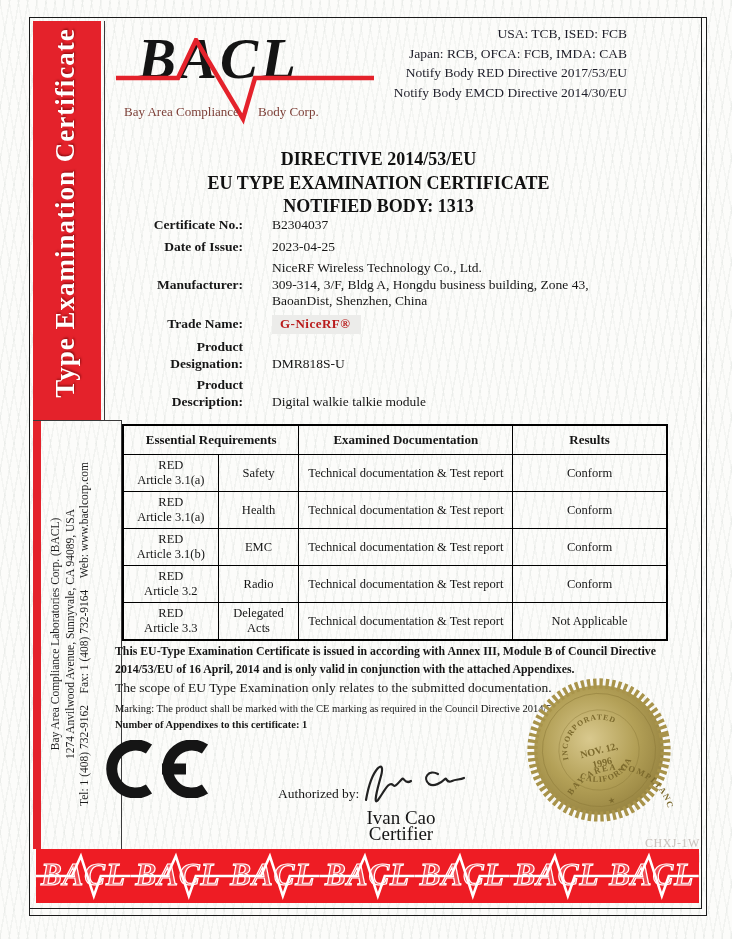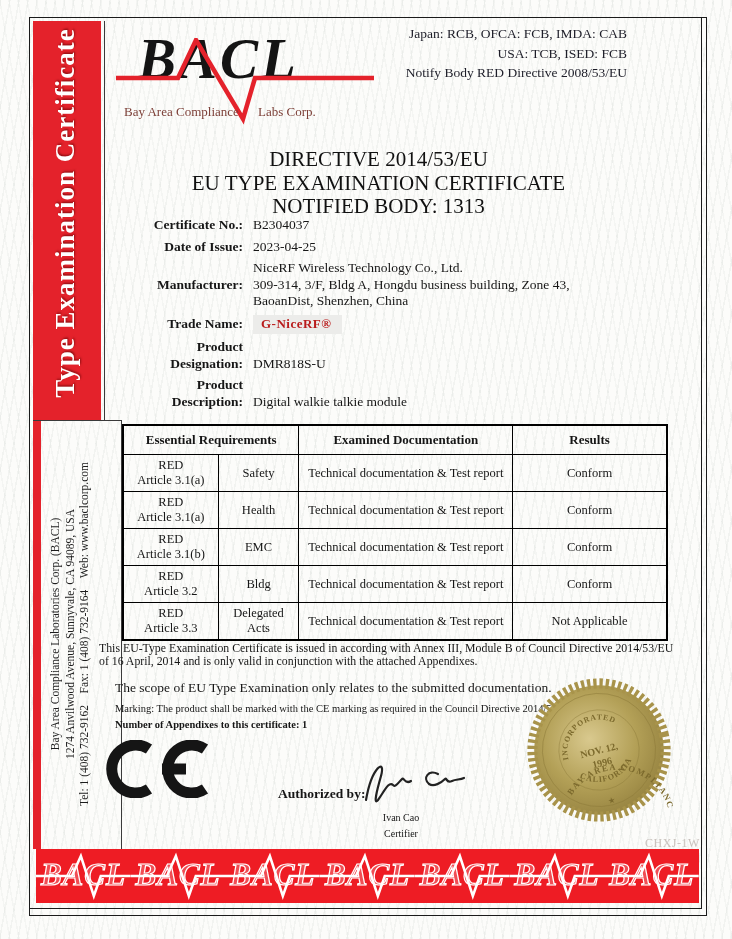--- a/index.html
+++ b/index.html
@@ -30,46 +30,46 @@
   .logo{left:116px;top:38px;width:258px;height:94px;}
   .logo-word{left:22px;top:-12px;font-size:57px;font-weight:bold;font-style:italic;
     letter-spacing:3px;color:#141414;font-family:"Liberation Serif",serif;}
   .logo-sub{font-size:13px;color:#7d4038;top:66px;}
   .logo-sub-left{left:8px;}
   .logo-sub-right{left:142px;}
   
   .accred{right:105px;top:24px;text-align:right;font-size:13.5px;line-height:19.5px;color:#1d1d28;}
   
   .title-block{left:115px;top:148px;width:527px;text-align:center;
-    font-size:21px;font-weight:normal;line-height:23.5px;color:#111;}
+    font-size:18px;font-weight:bold;line-height:23.5px;color:#111;}
   
   .details{left:115px;top:217px;width:570px;font-size:13.5px;}
   .drow{display:flex;margin-bottom:5px;}
   .dlabel{width:128px;text-align:right;font-weight:bold;flex:none;line-height:16.5px;}
-  .dvalue{margin-left:10px;line-height:16.5px;}
+  .dvalue{margin-left:29px;line-height:16.5px;}
   .drow.align-end{align-items:flex-end;}
   .drow.align-center{align-items:center;}
   .tradename-box{display:inline-block;background:#ececea;color:#b91c1c;font-weight:bold;
     padding:1px 10px 2px 8px;font-size:13px;letter-spacing:0.5px;}
   
   table.req{position:absolute;left:122px;top:424px;width:546px;border-collapse:collapse;
     font-size:12.5px;background:transparent;}
   table.req th, table.req td{border:1px solid #000;text-align:center;padding:1px 3px;}
   table.req{border:2px solid #000;}
   table.req th{font-size:13px;height:26px;font-weight:bold;}
   table.req td{height:34px;}
   .col-art{width:93px;} .col-asp{width:76px;border-radius:10px;} .col-doc{width:219px;} .col-res{width:156px;}
   
-  .p1{left:99px;top:642px;width:584px;font-size:11.8px;line-height:13px;}
+  .p1{left:115px;top:642px;width:584px;font-size:11.8px;line-height:18px;font-weight:bold;}
   .p2{left:115px;top:680px;width:584px;font-size:13.5px;}
   .p3{left:115px;top:703px;width:584px;font-size:10.5px;}
   .p4{left:115px;top:719px;width:584px;font-size:10.5px;font-weight:bold;}
   
-  .authorized{left:278px;top:786px;font-size:13.5px;font-weight:bold;}
-  .signer{left:345px;top:810px;width:112px;text-align:center;font-size:10px;line-height:16px;}
+  .authorized{left:278px;top:786px;font-size:13.5px;}
+  .signer{left:345px;top:810px;width:112px;text-align:center;font-size:19px;line-height:16px;}
   .watermark{left:645px;top:836px;font-size:12px;color:#c9c2bd;letter-spacing:0.5px;}
   
   .banner{left:36px;top:849px;width:663px;height:54px;background:#ee1c24;display:flex;align-items:stretch;}
   .blogo{position:relative;flex:1;}
   .blogo span{position:absolute;left:50%;top:50%;transform:translate(-50%,-54%);
     font-size:31px;font-weight:bold;font-style:italic;font-family:"Liberation Serif",serif;
     letter-spacing:1px;color:rgba(255,255,255,0.22);-webkit-text-stroke:1.2px #ffffff;}
   .blogo svg{position:absolute;left:0;top:0;width:100%;height:100%;}
 </style>
 </head>
@@ -91,27 +91,28 @@
     <div>1274 Anvilwood Avenue, Sunnyvale, CA 94089, USA</div>
     <div>Tel: 1 (408) 732-9162&nbsp;&nbsp;&nbsp;&nbsp;Fax: 1 (408) 732-9164&nbsp;&nbsp;&nbsp;&nbsp;Web: www.baclcorp.com</div>
   </div>
 
   <div class="abs logo">
     <span class="abs logo-word">BACL</span>
     <svg class="abs" style="left:0;top:0;" width="258" height="94" viewBox="0 0 258 94">
       <polyline points="0,40 62,40 80,2 127,81 139,40 258,40" fill="none" stroke="#e4222b" stroke-width="4.5"></polyline>
     </svg>
     <span class="abs logo-sub logo-sub-left">Bay Area Compliance</span>
-    <span class="abs logo-sub logo-sub-right">Labs Corp.</span>
+    <span class="abs logo-sub logo-sub-right">Body Corp.</span>
   </div>
 
   <div class="abs accred">
+    <div>USA: TCB, ISED: FCB</div>
     <div>Japan: RCB, OFCA: FCB, IMDA: CAB</div>
-    <div>USA: TCB, ISED: FCB</div>
-    <div>Notify Body RED Directive 2008/53/EU</div>
+    <div>Notify Body RED Directive 2017/53/EU</div>
+    <div>Notify Body EMCD Directive 2014/30/EU</div>
   </div>
 
   <div class="abs title-block">
     <div>DIRECTIVE 2014/53/EU</div>
     <div>EU TYPE EXAMINATION CERTIFICATE</div>
     <div>NOTIFIED BODY: 1313</div>
   </div>
 
   <div class="abs details">
     <div class="drow">
@@ -168,21 +169,21 @@
     <tr>
       <td class="pre">RED
 Article 3.1(b)</td>
       <td class="pre">EMC</td>
       <td>Technical documentation &amp; Test report</td>
       <td>Conform</td>
     </tr>
     <tr>
       <td class="pre">RED
 Article 3.2</td>
-      <td class="pre">Bldg</td>
+      <td class="pre">Radio</td>
       <td>Technical documentation &amp; Test report</td>
       <td>Conform</td>
     </tr>
     <tr>
       <td class="pre">RED
 Article 3.3</td>
       <td class="pre">Delegated
 Acts</td>
       <td>Technical documentation &amp; Test report</td>
       <td>Not Applicable</td>

